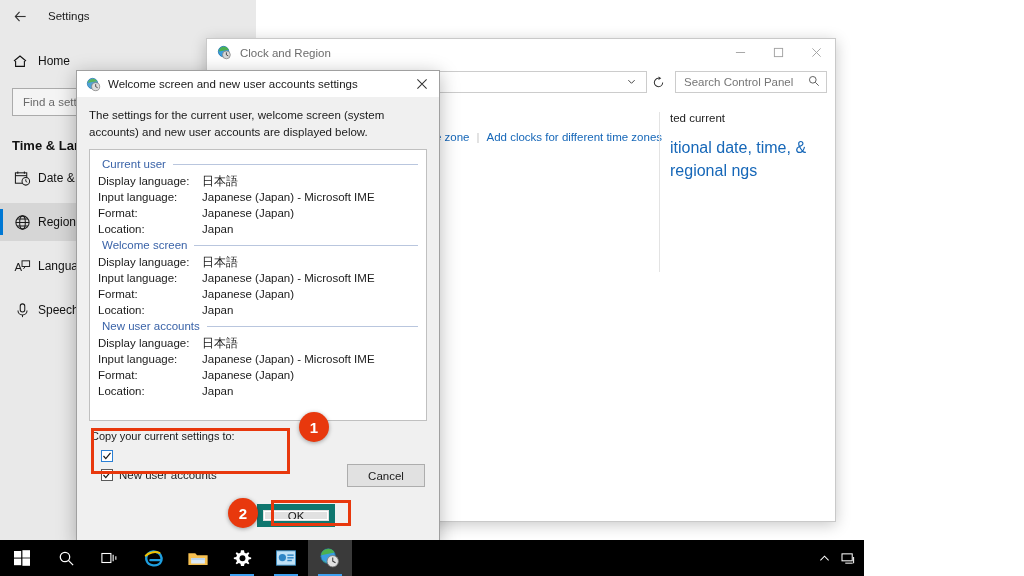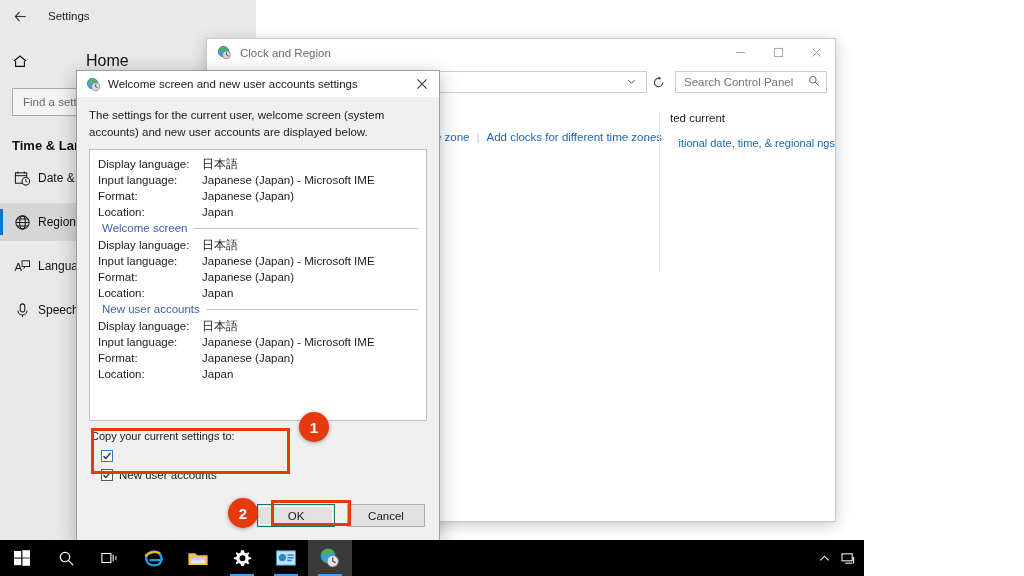--- a/index.html
+++ b/index.html
@@ -55,21 +55,21 @@
     height: 508px;
     background: #e9e9e9;
   }
   .home-row {
     display: flex; align-items: center;
     height: 30px;
     padding-left: 12px;
     margin-top: 14px;
   }
   .home-row .ic { width: 26px; font-size: 14px; color: #111; display:flex; align-items:center;}
-  .home-row .lbl { font-size: 16px; color: #111; margin-left: 48px; }
+  .home-row .lbl { font-size: 12px; color: #111; }
 
   #settings-search {
     margin: 12px 0 0 12px;
     width: 196px;
     height: 28px;
     background: #f4f4f4;
     border: 1px solid #ababab;
     box-sizing: border-box;
     display: flex;
     align-items: center;
@@ -248,24 +248,23 @@
     padding-left: 10px;
     box-sizing: border-box;
     height: 160px;
   }
   #cp-related .rel-title {
     font-size: 11.5px;
     color: #222;
     margin-bottom: 12px;
   }
   #cp-related .rel-link {
-    font-size: 11px;
+    font-size: 16px;
     color: #1667b8;
     line-height: 1.45;
-    text-align: right;
   }
 
   
   #dialog {
     position: absolute;
     left: 76px; top: 70px;
     width: 362px;
     height: 472px;
     background: #f0f0f0;
     border: 1px solid #a0a0a0;
@@ -377,24 +376,25 @@
   .dlgbtn {
     width: 78px; height: 23px;
     border: 1px solid #adadad;
     background: #e1e1e1;
     font-size: 11.5px;
     color: #1a1a1a;
     display: flex; align-items: center; justify-content: center;
     box-sizing: border-box;
   }
   #btn-ok {
-    border: 1px solid #0f766e;
+    border: 6px solid #0f766e;
     background: #e1e1e1;
     margin-right: 12px;
     position: relative;
+    margin-top: 40px;
   }
   #btn-ok::after {
     content: "";
     position: absolute;
     left: 1px; top: 1px; right: 1px; bottom: 1px;
     border: 1px solid #ffffff;
     pointer-events: none;
   }
 
   
@@ -685,20 +685,24 @@
             <path d="M1.5 1.5 L11.5 11.5 M11.5 1.5 L1.5 11.5" stroke="#333" stroke-width="1.1"></path>
           </svg>
       </div>
     </div>
 
     <div id="dlg-body">
       <div id="dlg-desc">The settings for the current user, welcome screen (system accounts) and new user accounts are displayed below.</div>
 
       <div id="dlg-panel">
 
+        <div class="grp-header">
+          <span class="gh-text">Current user</span>
+          <span class="gh-line"></span>
+        </div>
         <div class="row">
           <span class="k">Display language:</span>
           <span class="v jp">日本語</span>
         </div>
         <div class="row">
           <span class="k">Input language:</span>
           <span class="v">Japanese (Japan) - Microsoft IME</span>
         </div>
         <div class="row">
           <span class="k">Format:</span>

